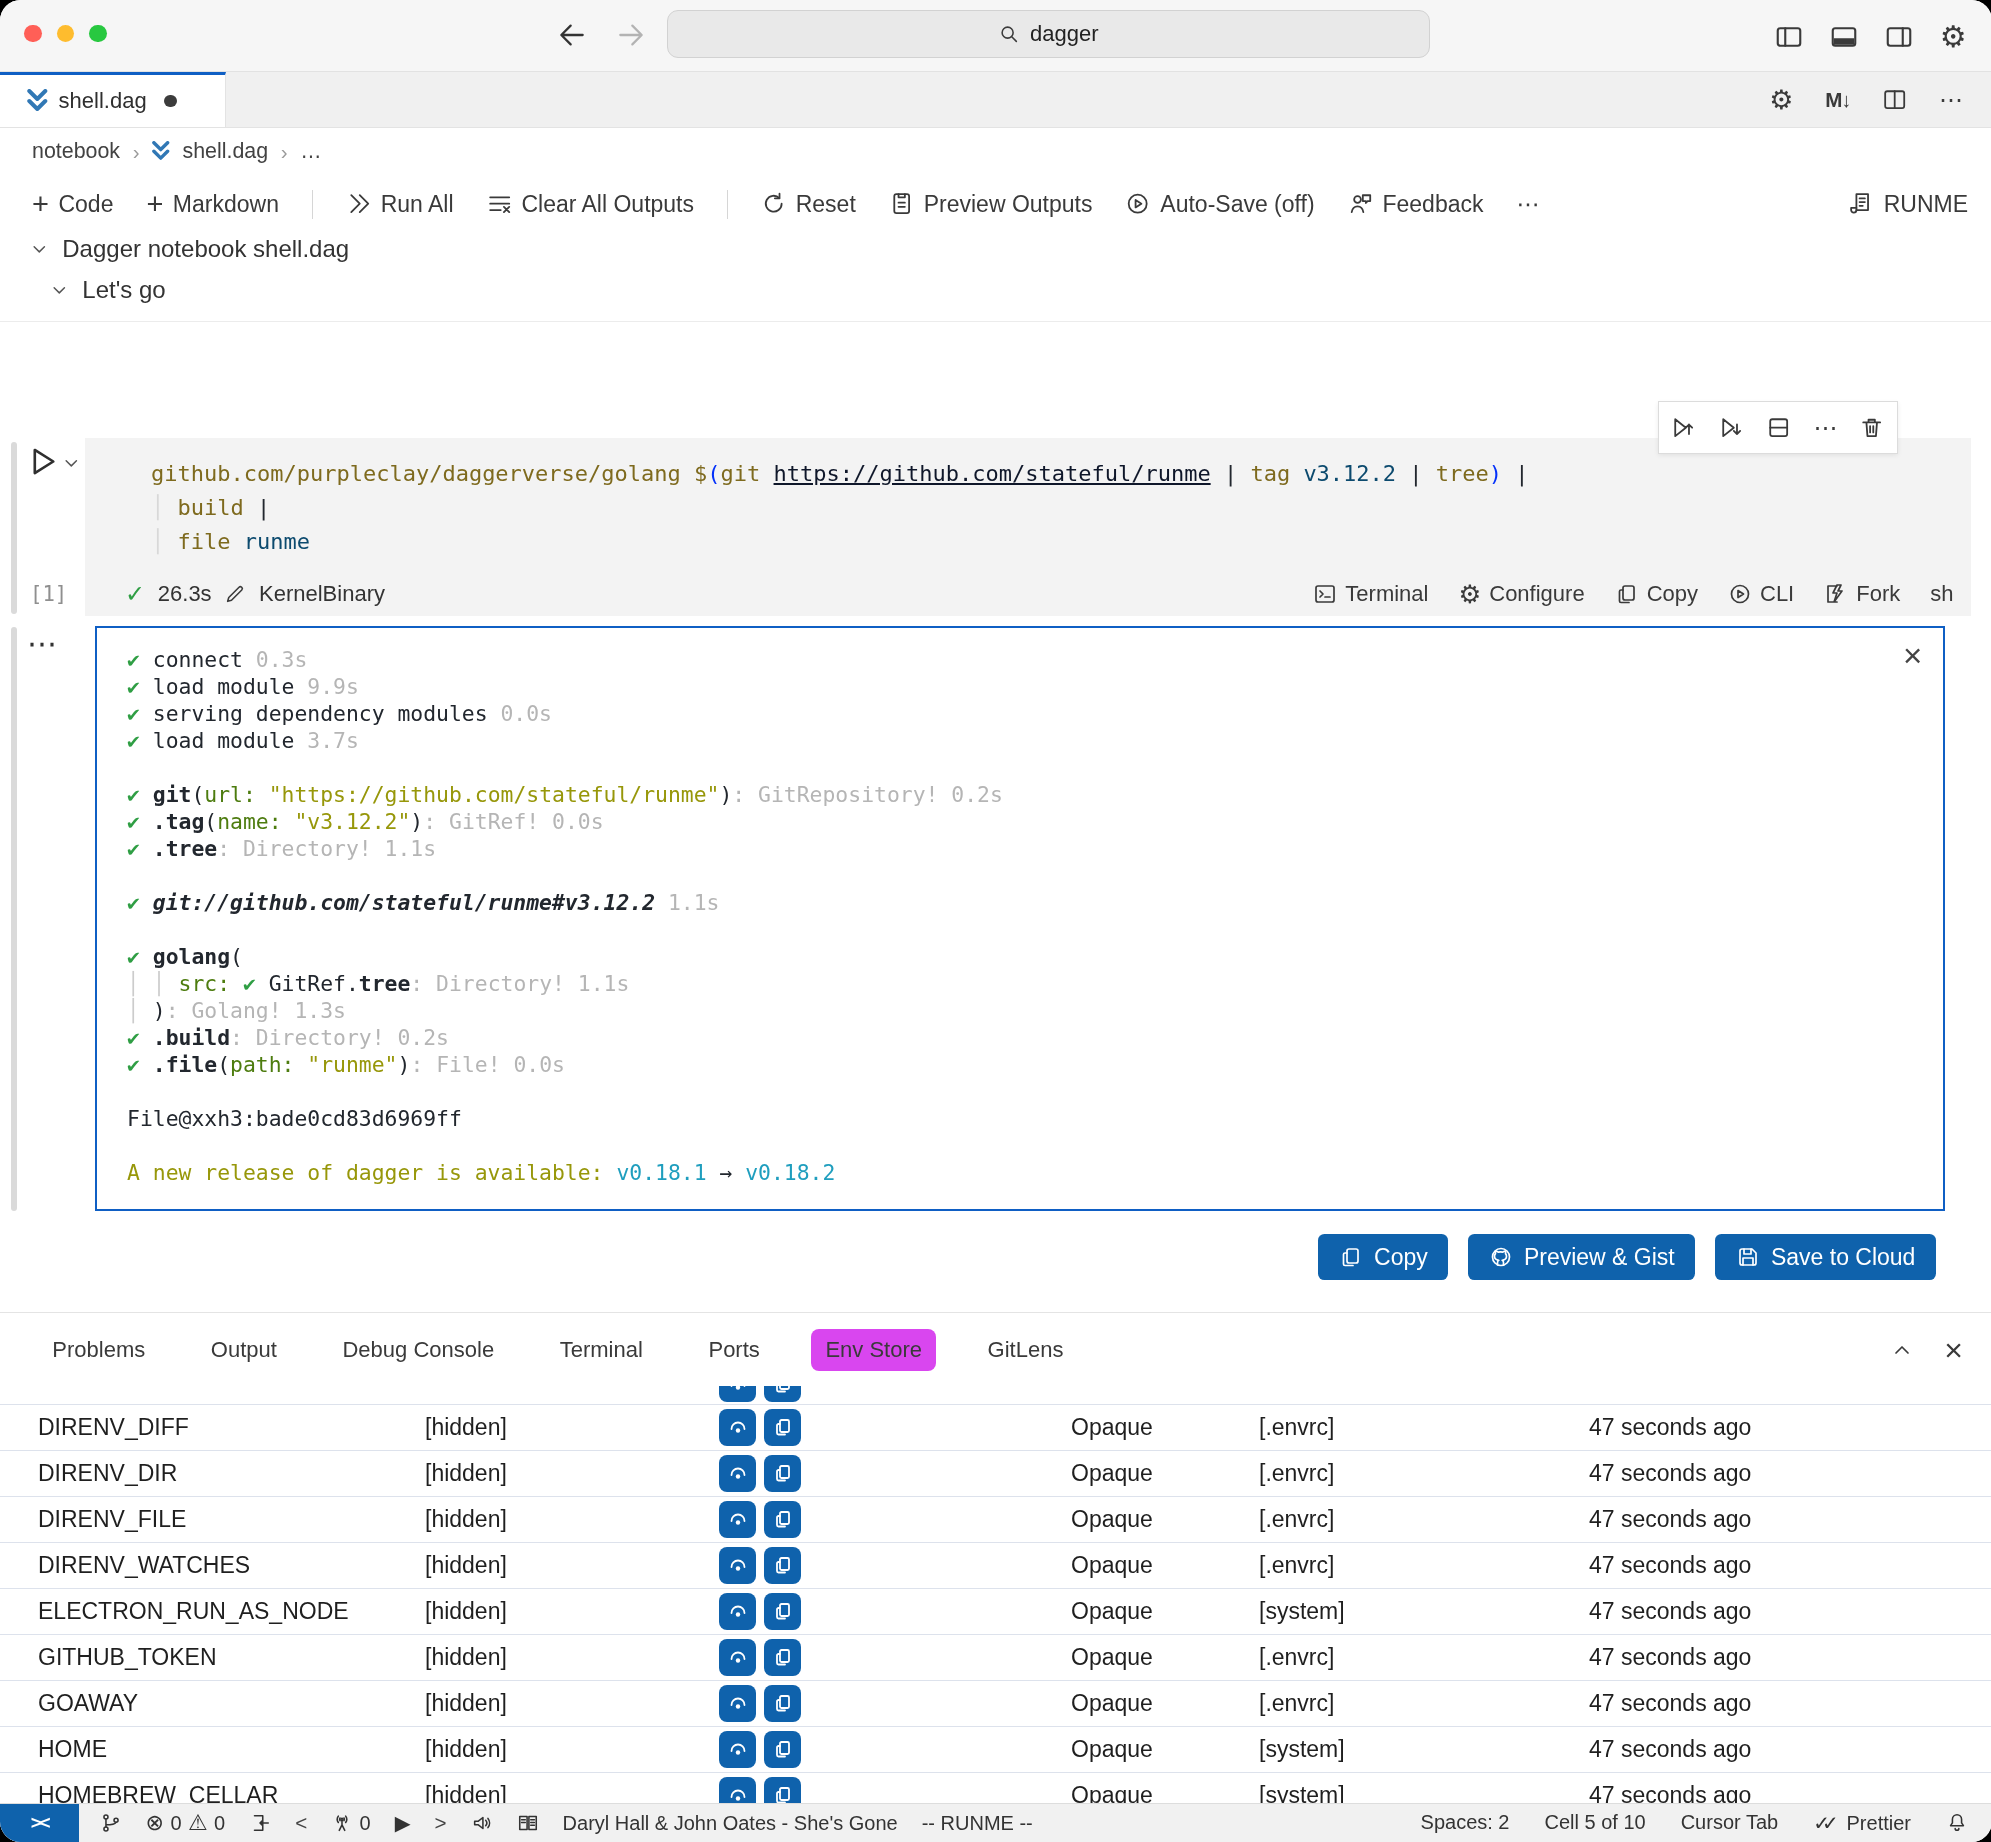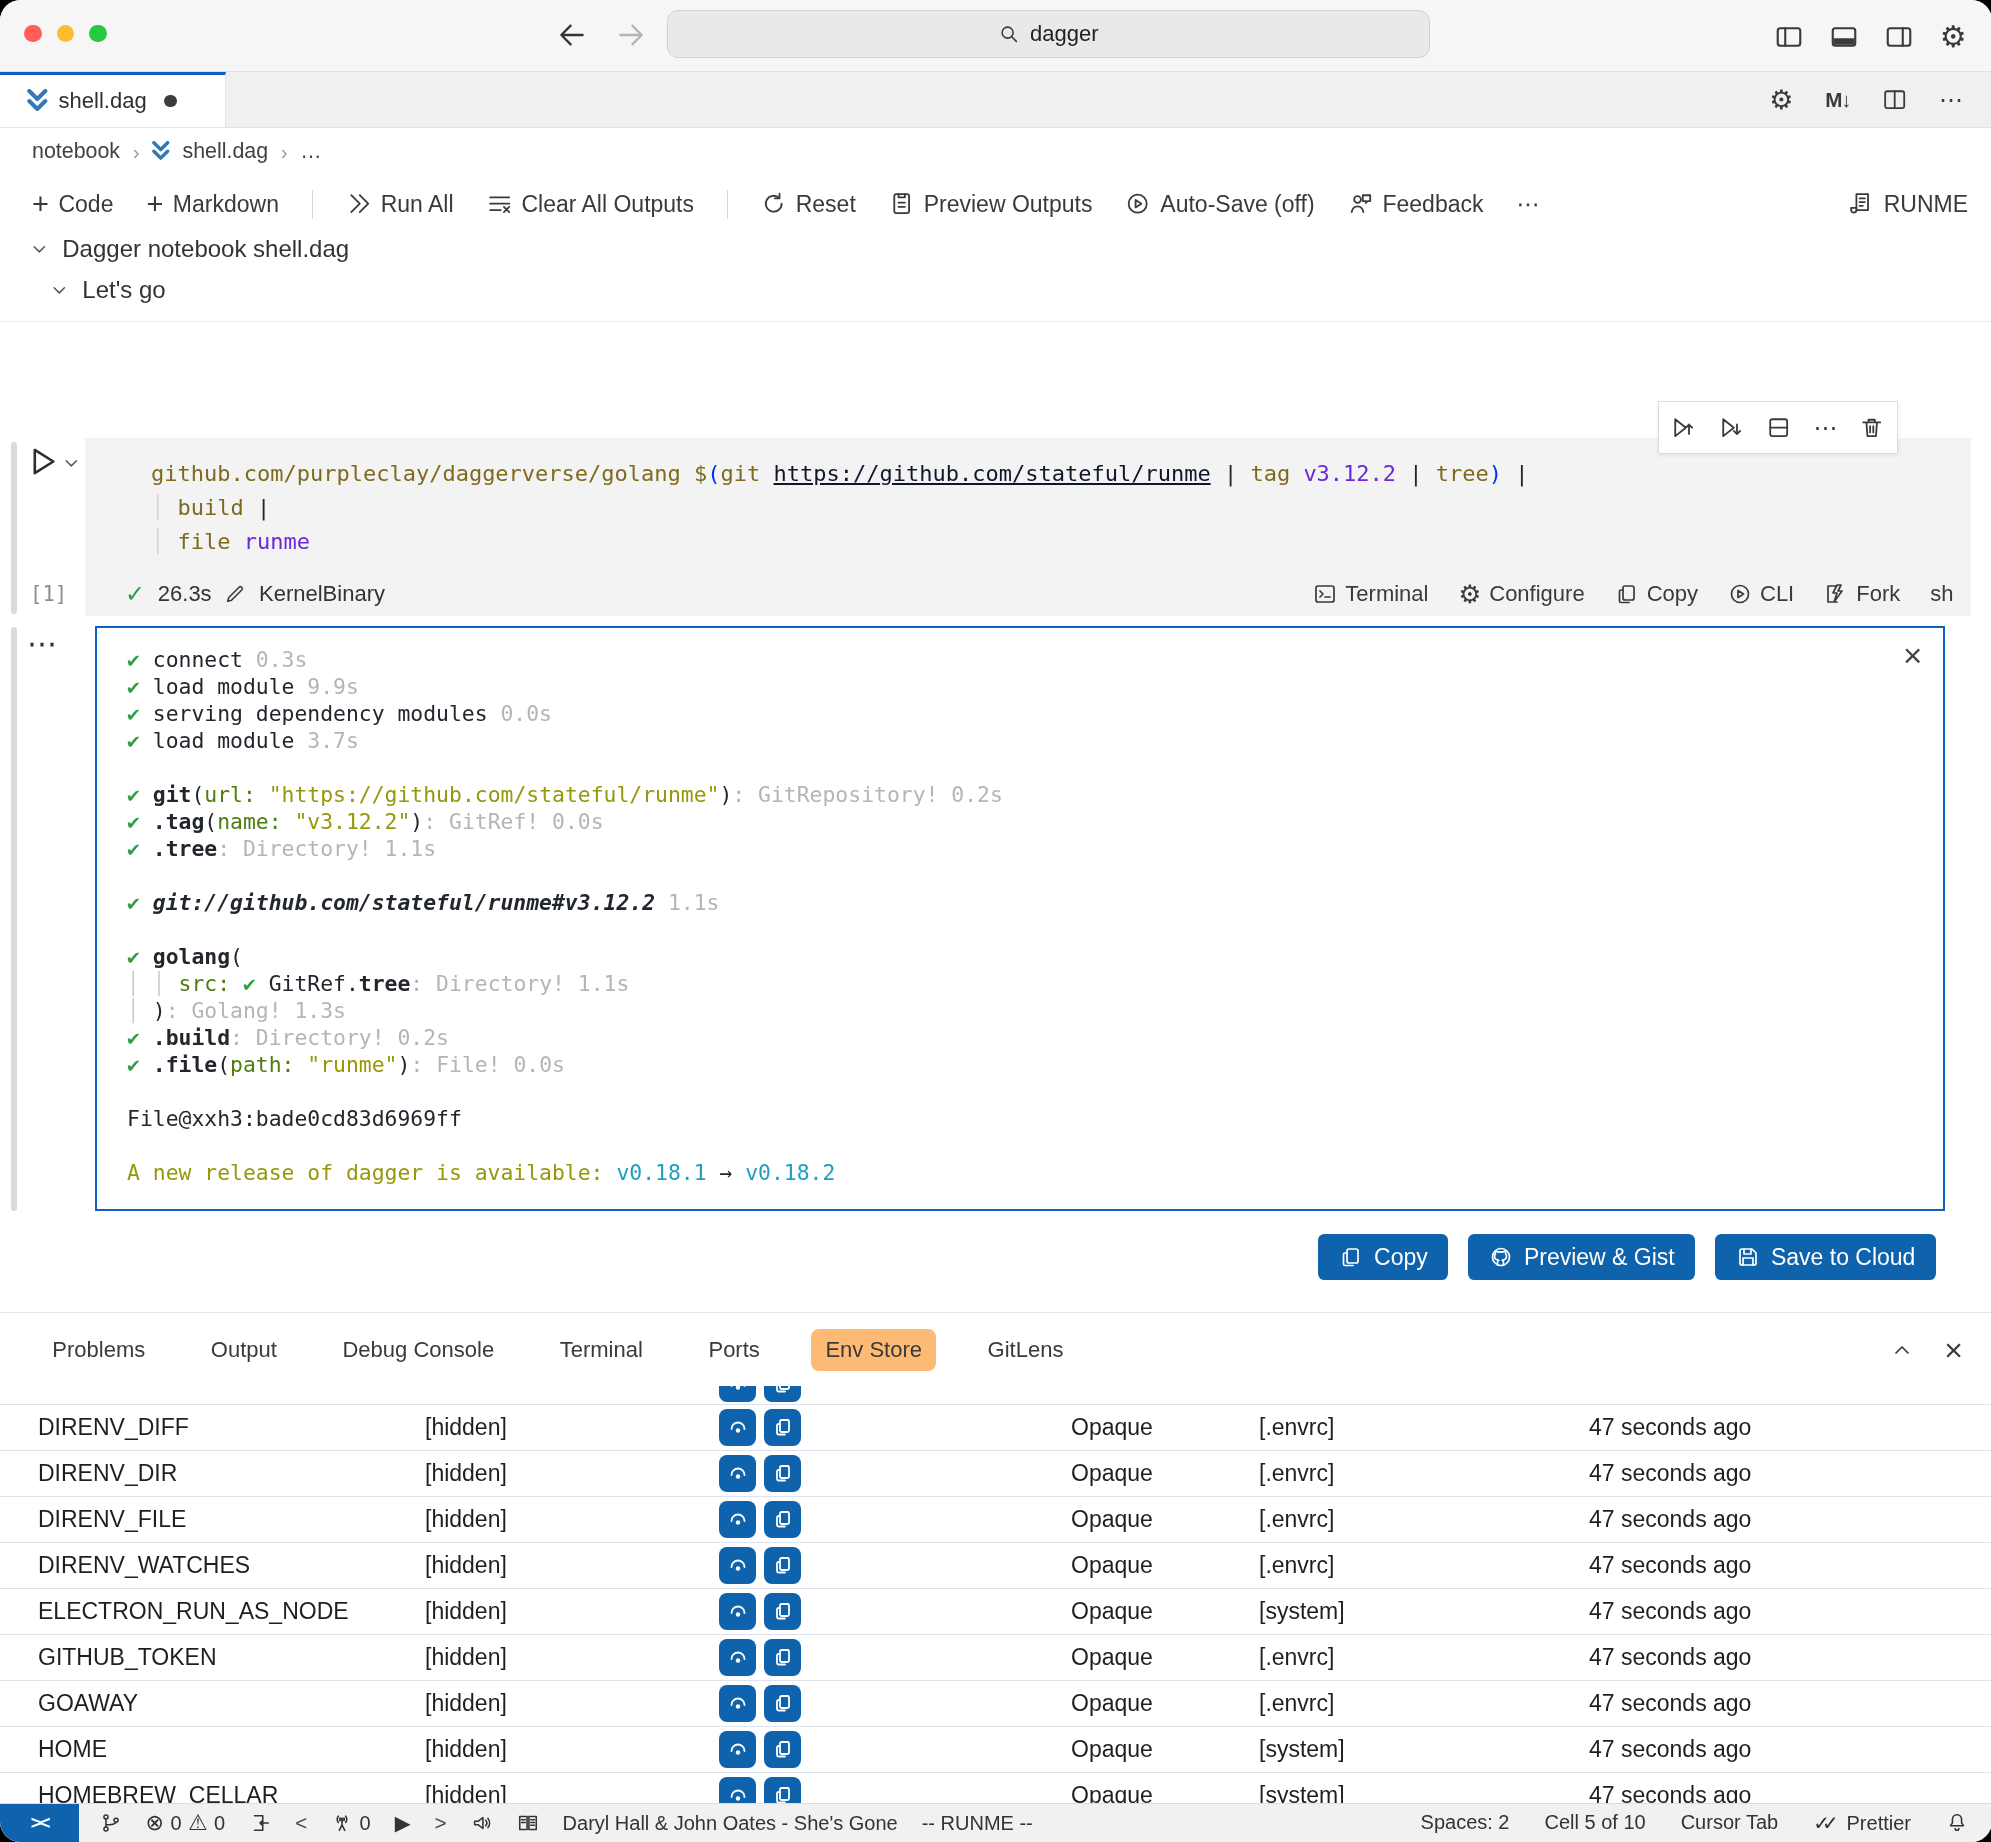--- a/index.html
+++ b/index.html
@@ -52,21 +52,21 @@
 
   
   .gutterbar{position:absolute;left:11px;width:6.4px;border-radius:3.2px;background:#dadada;}
   .g1{top:442px;height:172px;}
   .g2{top:627px;height:584px;}
   .runbtn{position:absolute;left:24px;top:443px;display:flex;align-items:flex-start;color:#2f2f2f;}
   .runbtn .play{width:37px;height:37px;}
   .runbtn .chev{width:20.6px;height:20.6px;margin-top:9.5px;color:#555;}
   .cellbox{position:absolute;top:438px;left:85px;width:1886px;height:178px;background:#f3f3f3;box-sizing:border-box;}
   .code{padding:19px 0 0 66px;font-family:"DejaVu Sans Mono","DejaVu Sans",monospace;font-size:22px;line-height:34px;white-space:pre;}
-  .tk-cmd{color:#7e6a1e;} .tk-str{color:#6d28d9;} .tk-par{color:#0431fa;}
+  .tk-cmd{color:#7e6a1e;} .tk-str{color:#0c4a6e;} .tk-par{color:#0431fa;}
   .tk-lnk{color:#0f172a;text-decoration:underline;cursor:pointer;} .tk-gd{color:#d8d8d8;}
   .cellstatus{position:absolute;left:0;right:0;bottom:0;height:44px;display:flex;align-items:center;padding:0 17.5px 0 40px;font-size:22px;color:#333;}
   .cs-left{display:flex;align-items:center;gap:12.7px;}
   .cs-check{color:#2f9e44;font-size:24px;}
   .cs-right{margin-left:auto;display:flex;align-items:center;gap:30px;color:#3a3a3a;}
   .cs-right .act{display:flex;align-items:center;gap:8px;}
   .cs-right svg{width:24px;height:24px;}
   .pencil{width:22px;height:22px;color:#3a3a3a;}
   .execlabel{position:absolute;left:30px;top:582px;font-family:"DejaVu Sans Mono",monospace;font-size:20.6px;color:#8f8f8f;}
   .cellhover{position:absolute;top:401px;left:1658px;width:238px;height:51px;background:#fff;border:0.8px solid #dcdcdc;box-shadow:0 1.6px 4.8px rgba(0,0,0,.08);display:flex;align-items:center;justify-content:center;gap:22px;color:#3a3a3a;}
@@ -83,21 +83,21 @@
   .tk-g{color:#cccccc;} .tk-v{color:#1f9ebe;}
   .outactions{position:absolute;top:1234px;left:0;right:56px;display:flex;justify-content:flex-end;gap:20px;}
   .bluebtn{height:46px;background:#0f62ac;color:#fff;border:none;border-radius:6.4px;font-size:23px;font-family:inherit;display:flex;align-items:center;gap:11px;padding:0 20.6px;cursor:pointer;}
   .bluebtn svg{width:24px;height:24px;stroke:#fff;}
 
   
   .panel{position:absolute;top:1312px;left:0;right:0;bottom:38px;background:#fff;border-top:0.8px solid #e4e4e4;}
   .paneltabs{position:absolute;top:0;left:0;right:0;height:73px;display:flex;align-items:center;}
   #ptabs{display:flex;align-items:center;gap:37px;padding-left:38px;}
   .ptab{font-size:22px;color:#3a3a3a;padding:8px 14.3px;border-radius:8px;cursor:pointer;}
-  .ptab.active{background:#fdba74;}
+  .ptab.active{background:#d946ef;}
   .panelbtns{position:absolute;right:29px;display:flex;align-items:center;gap:30px;color:#3a3a3a;}
   .panelbtns svg{width:24px;height:24px;}
   .panelclose{font-size:32px;line-height:1;}
   .envtable{position:absolute;top:73px;left:0;right:0;bottom:0;overflow:hidden;}
   .partial{height:17.5px;overflow:hidden;position:relative;}
   .partial .btns{position:absolute;left:719px;top:-20.6px;display:flex;gap:8px;}
   .erow{display:grid;grid-template-columns:387px 294px 352px 188px 330px auto;align-items:center;height:45px;border-top:0.8px solid #dde2ec;font-size:23px;color:#1f1f1f;}
   .erow .c{padding-left:38px;white-space:nowrap;overflow:hidden;}
   .erow .btns{display:flex;gap:8px;}
   .ibtn{width:37px;height:37px;border:none;border-radius:8px;background:#0f62ac;display:flex;align-items:center;justify-content:center;cursor:pointer;padding:0;}

